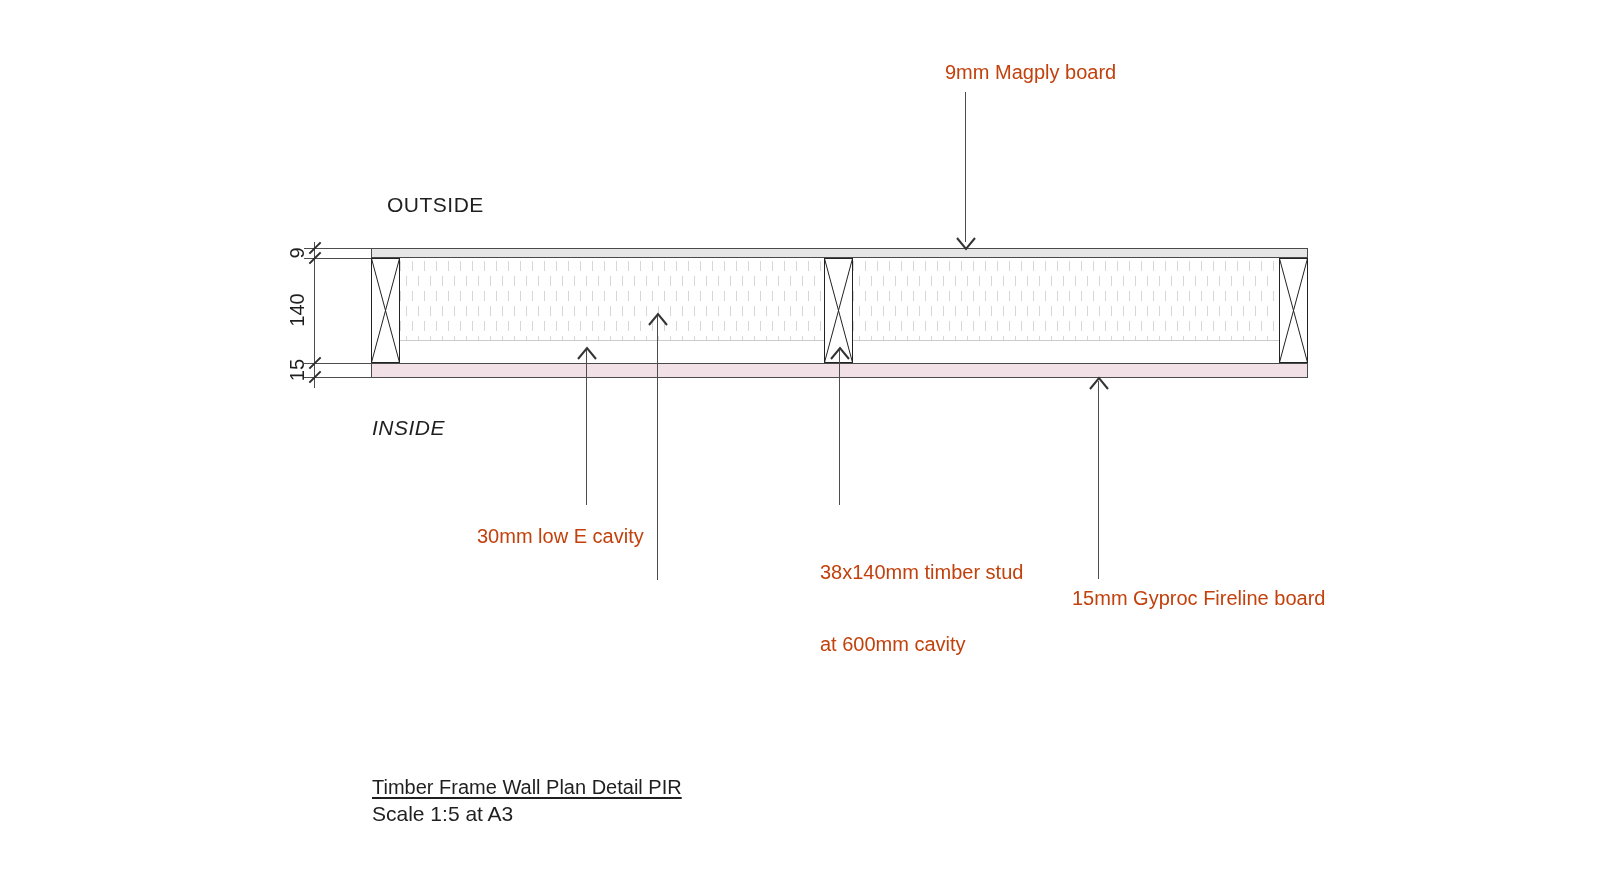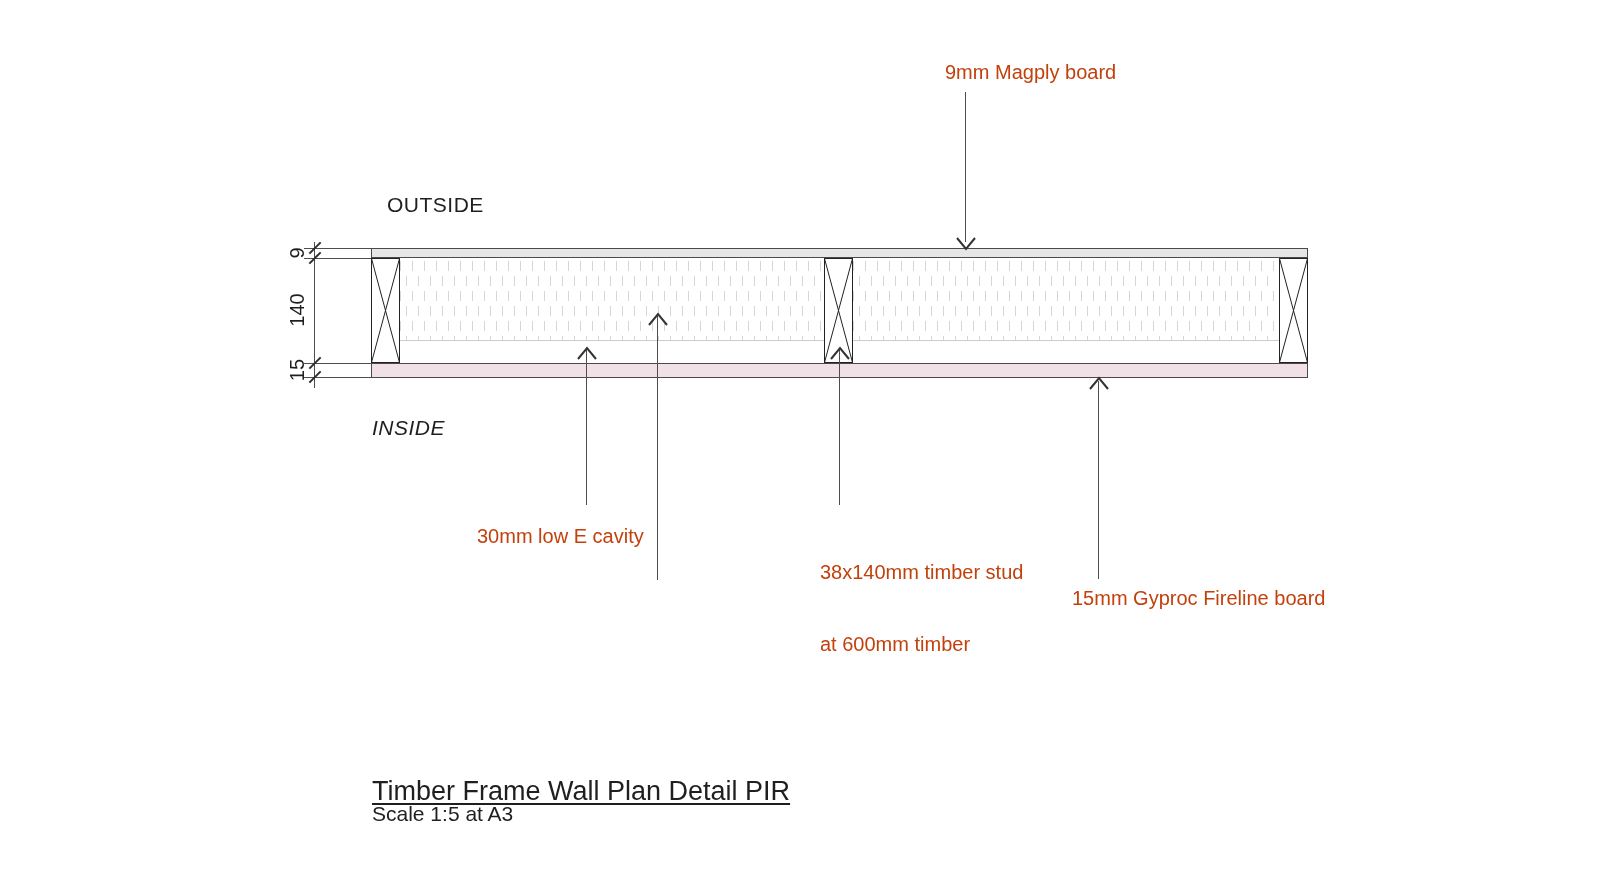--- a/index.html
+++ b/index.html
@@ -44,21 +44,21 @@
     background-color: #ffffff;
     background-image:
       conic-gradient(at 1px 10px, transparent 0 270deg, #d7d7d7 270deg),
       conic-gradient(at 1px 10px, transparent 0 270deg, #d7d7d7 270deg);
     background-size: 12px 30px, 12px 30px;
     background-position: 0 3px, 6px 18px;
     background-repeat: repeat;
     border-bottom: 1px solid #cccccc;
   }
   .title-line1 {
-    font-size: 27px;
+    font-size: 20px;
     text-decoration: underline;
     text-underline-offset: 3px;
     text-align: center;
   }
   .title-line2 { font-size: 21px; }
   svg { display: block; }
 </style>
 </head>
 <body>
 
@@ -145,20 +145,20 @@
   <div class="abs" style="left:1088px; top:376px;">
     <svg width="22" height="14">
         <polyline points="2,13 11,2 20,13" fill="none" stroke="#333333" stroke-width="2"></polyline>
       </svg>
   </div>
 
   <div class="abs anno" style="left:945px; top:60px;">9mm Magply board</div>
   <div class="abs anno" style="left:463px; top:524px;margin-left:14px;">30mm low E cavity</div>
   <div class="abs anno" style="left:820px; top:512px;">
     <div>38x140mm timber stud</div>
-    <div>at 600mm timber</div>
+    <div>at 600mm cavity</div>
   </div>
   <div class="abs anno" style="left:1072px; top:586px;">15mm Gyproc Fireline board</div>
 
   <div class="abs title-line1" style="left:372px; top:776px;">Timber Frame Wall Plan Detail PIR</div>
   <div class="abs title-line2" style="left:372px; top:802px;">Scale 1:5 at A3</div>
 
 </div>
 
 </body></html>

